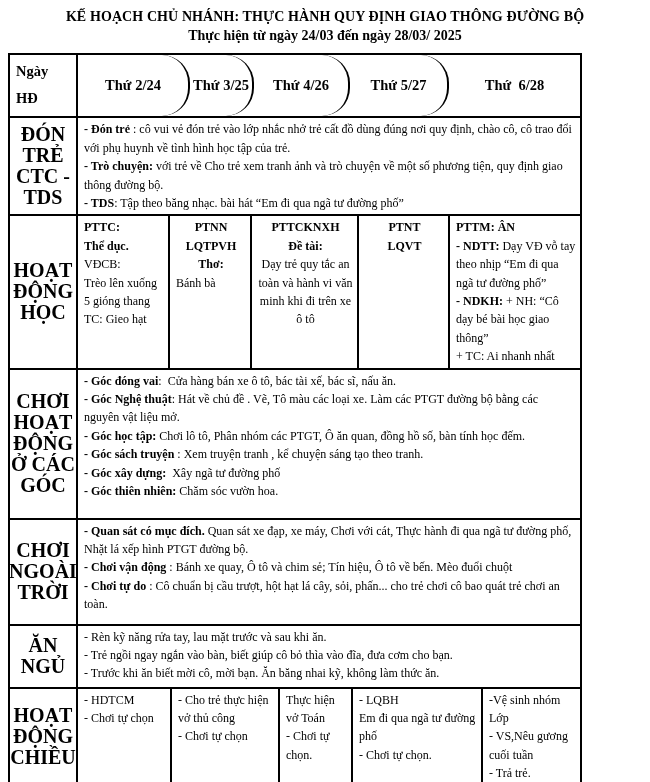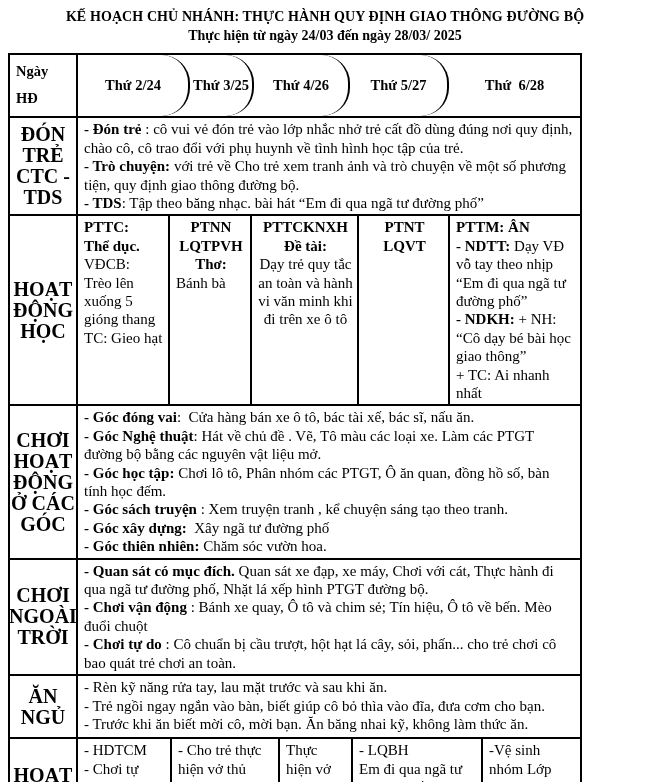--- a/index.html
+++ b/index.html
@@ -18,21 +18,21 @@
   .subtitle {
     text-align: center; font-weight: bold; font-size: 14px; line-height: 1.2;
     margin-top: 2px; margin-bottom: 9px;
   }
   .tbl { border: 2px solid #000; width: 574px; background: #fff; }
   .row { display: grid; border-bottom: 2px solid #000; }
   .row:last-child { border-bottom: none; }
   .cell {
     border-right: 2px solid #000;
     padding: 2px 4px 2px 6px;
-    font-size: 15px; line-height: 18.4px;
+    font-size: 12px; line-height: 18.4px;
     min-width: 0;
   }
   .row .cell:last-child { border-right: none; }
   .label-cell {
     display: flex; align-items: center; justify-content: center;
     text-align: center; font-weight: bold; white-space: pre-line;
     font-size: 20px; line-height: 21px; padding: 2px 1px;
   }
   .corner-cell {
     display: flex; flex-direction: column; justify-content: space-between;

